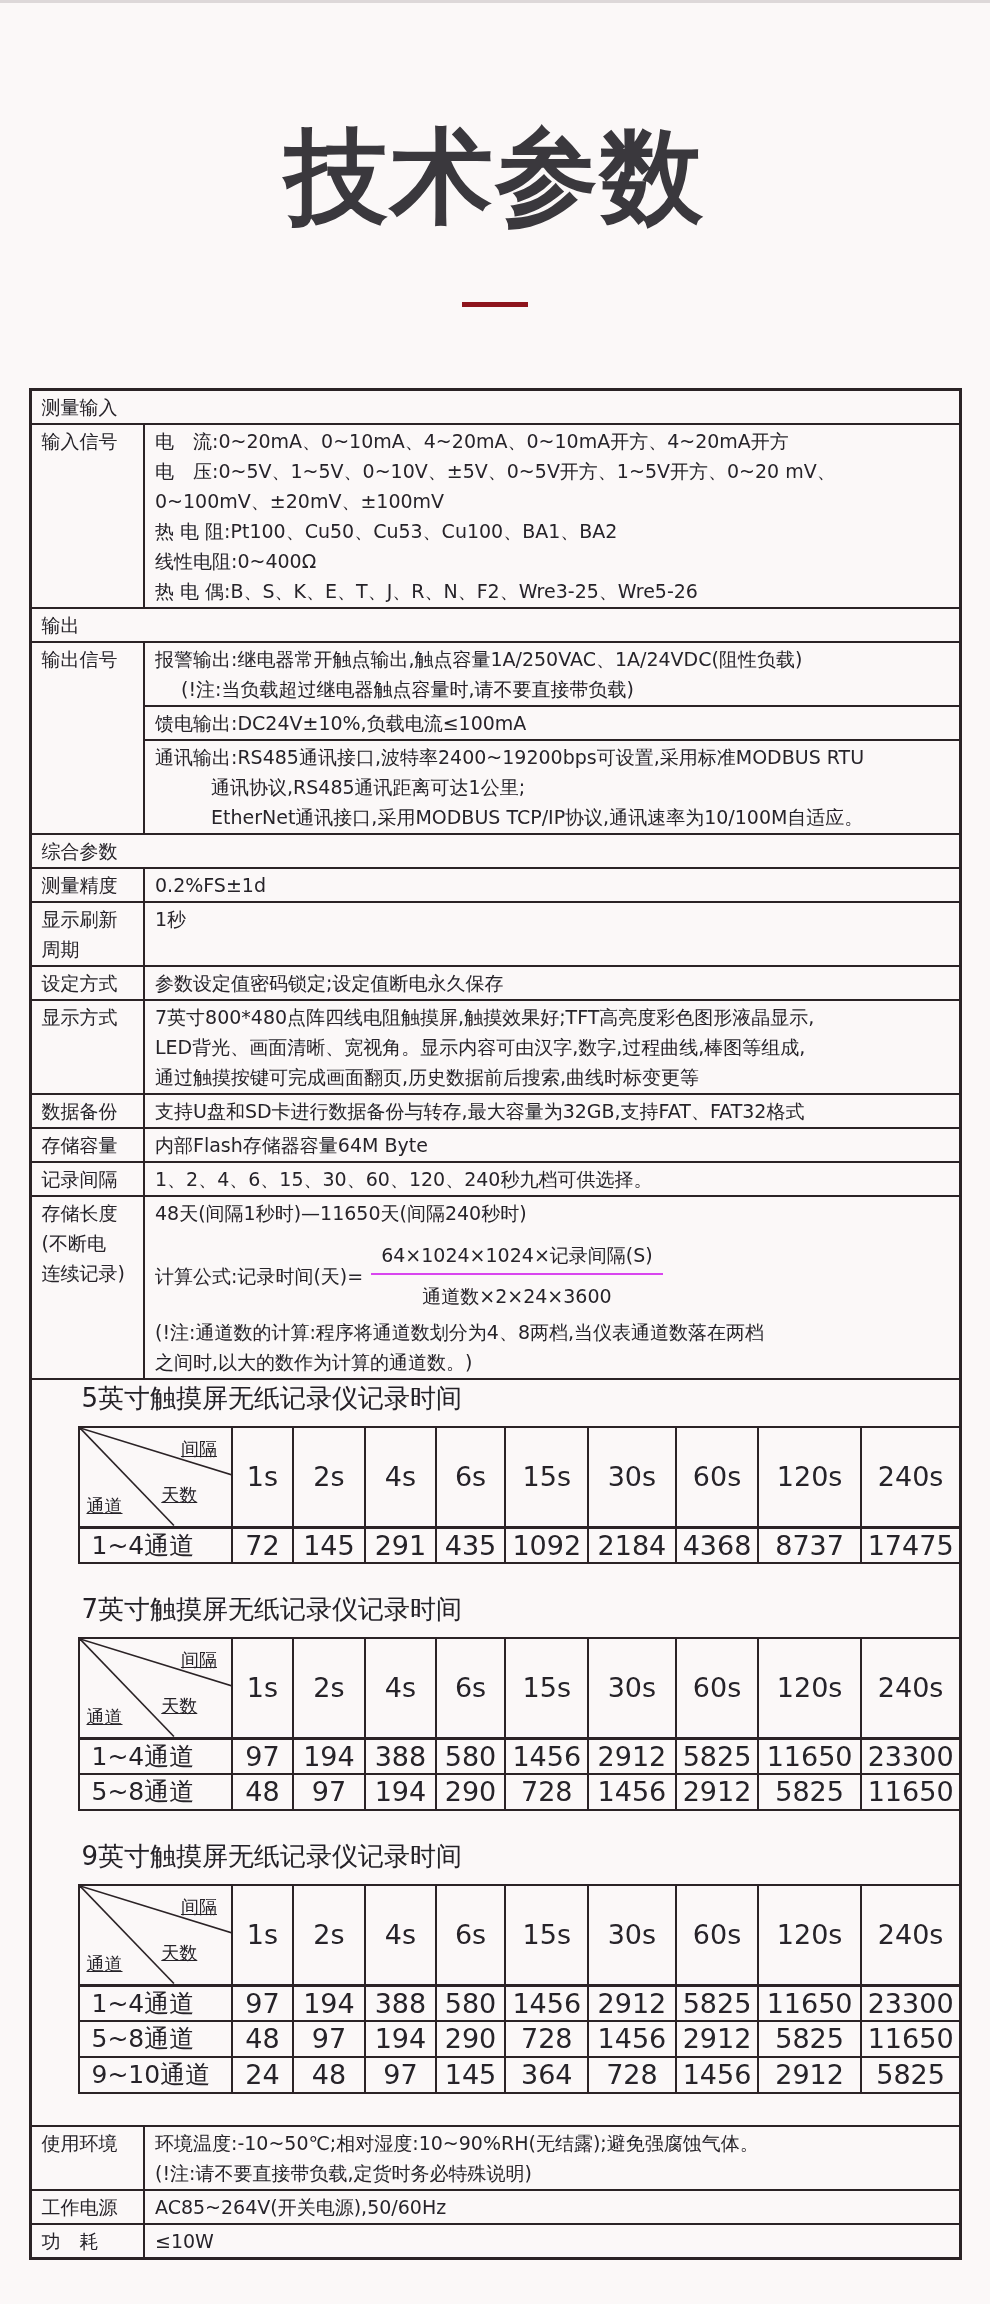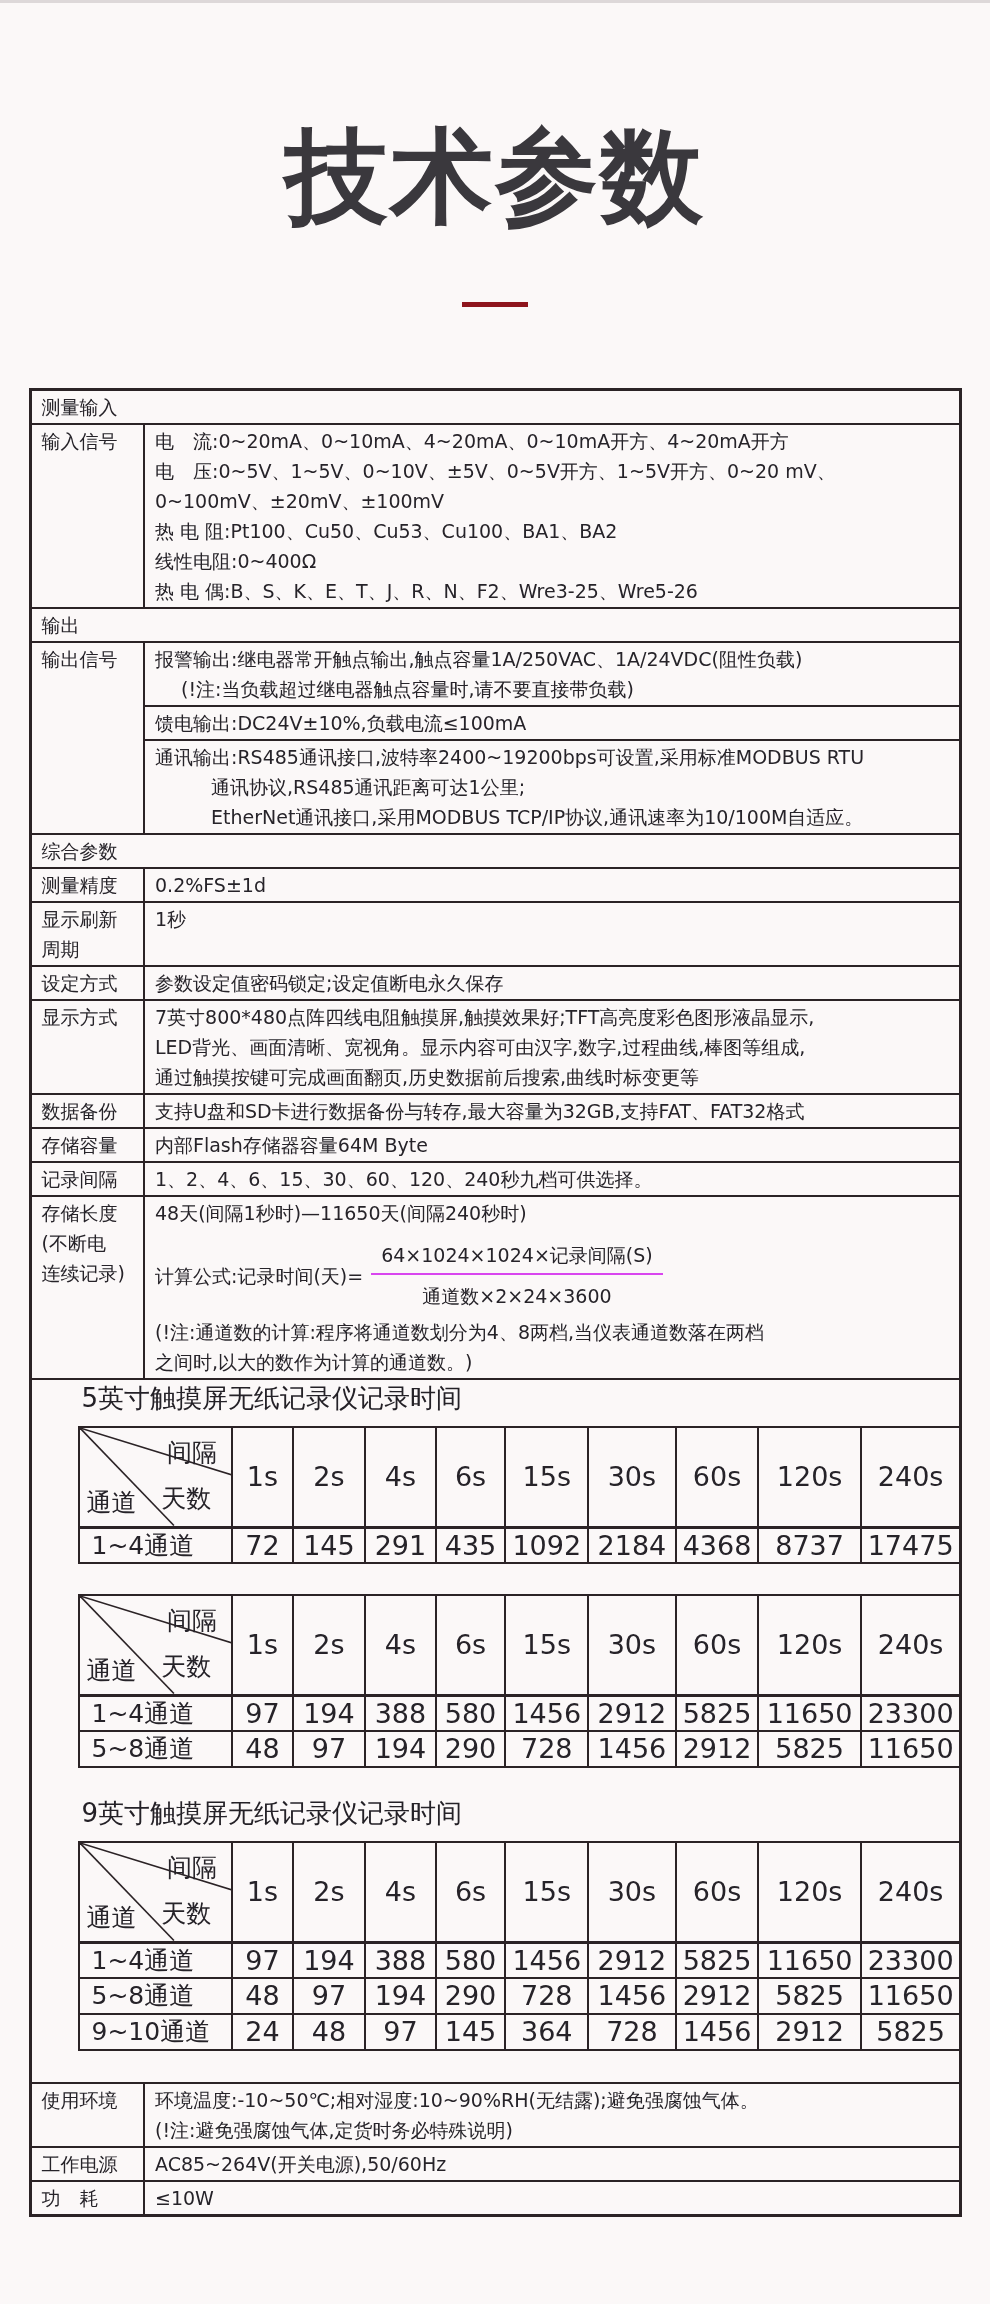--- a/index.html
+++ b/index.html
@@ -87,21 +87,21 @@
   table.rt tr.rt-head td { height: 100px; border-bottom: 3px solid #2b2326; }
   table.rt tr.rt-row td { height: 36px; }
   td.rt-label {
     text-align: left !important;
     padding-left: 12px !important;
     font-size: 25px !important;
   }
   td.corner { position: relative; padding: 0 !important; }
   .corner svg { position: absolute; inset: 0; width: 100%; height: 100%; }
   .corner span {
-    position: absolute; font-size: 25px; line-height: 1;
+    position: absolute; font-size: 18px; line-height: 1; text-decoration: underline;
   }
   .corner .c-int  { top: 12px; right: 14px; }
   .corner .c-days { top: 58px; left: 54%; }
   .corner .c-ch   { bottom: 11px; left: 7px; }
 
   table.rt col.rc0 { width: 17.4%; }
   table.rt col.rc1 { width: 6.9%; }
   table.rt col.rc2 { width: 8.2%; }
   table.rt col.rc3 { width: 8.0%; }
   table.rt col.rc4 { width: 7.9%; }
@@ -275,20 +275,21 @@
               <td>435</td>
               <td>1092</td>
               <td>2184</td>
               <td>4368</td>
               <td>8737</td>
               <td>17475</td>
             </tr>
           </tbody>
         </table>
 
+        <div class="rt-title">7英寸触摸屏无纸记录仪记录时间</div>
         <table class="rt">
           <colgroup>
               <col class="rc0">
               <col class="rc1">
               <col class="rc2">
               <col class="rc3">
               <col class="rc4">
               <col class="rc5">
               <col class="rc6">
               <col class="rc7">
@@ -417,21 +418,21 @@
           </tbody>
         </table>
 
       </td>
     </tr>
 
     <tr>
       <td class="lbl">使用环境</td>
       <td class="val">
         <div>环境温度:-10~50℃;相对湿度:10~90%RH(无结露);避免强腐蚀气体。</div>
-        <div>(!注:避免强腐蚀气体,定货时务必特殊说明)</div>
+        <div>(!注:请不要直接带负载,定货时务必特殊说明)</div>
       </td>
     </tr>
 
     <tr>
       <td class="lbl">工作电源</td>
       <td class="val">AC85~264V(开关电源),50/60Hz</td>
     </tr>
 
     <tr>
       <td class="lbl">功　耗</td>

